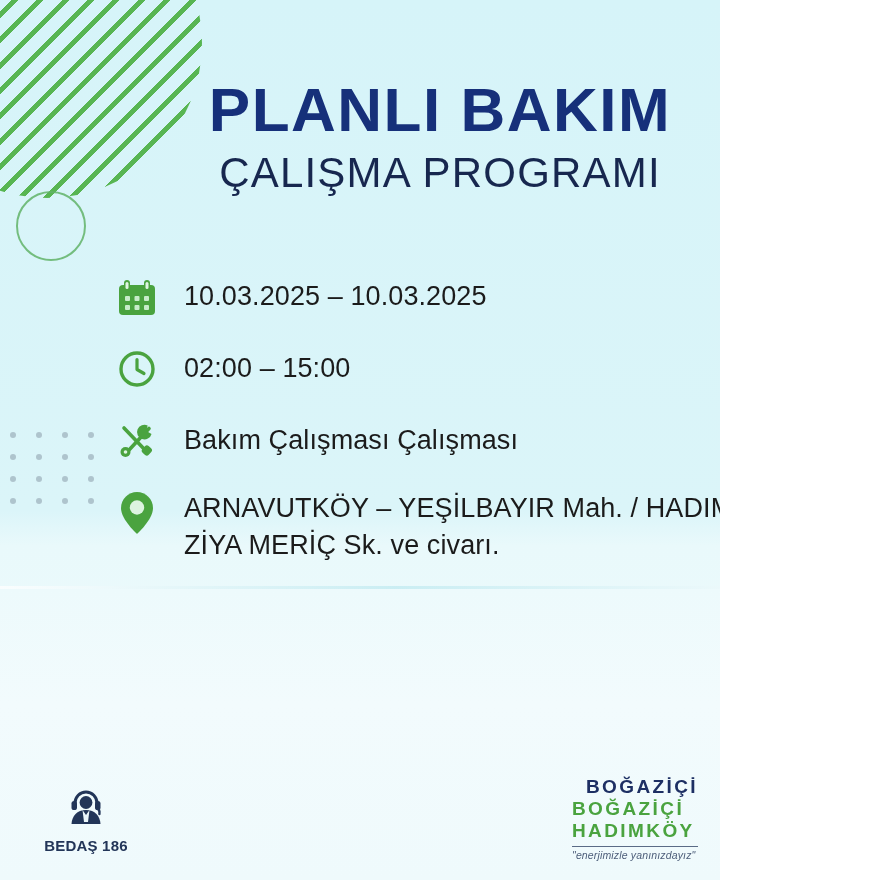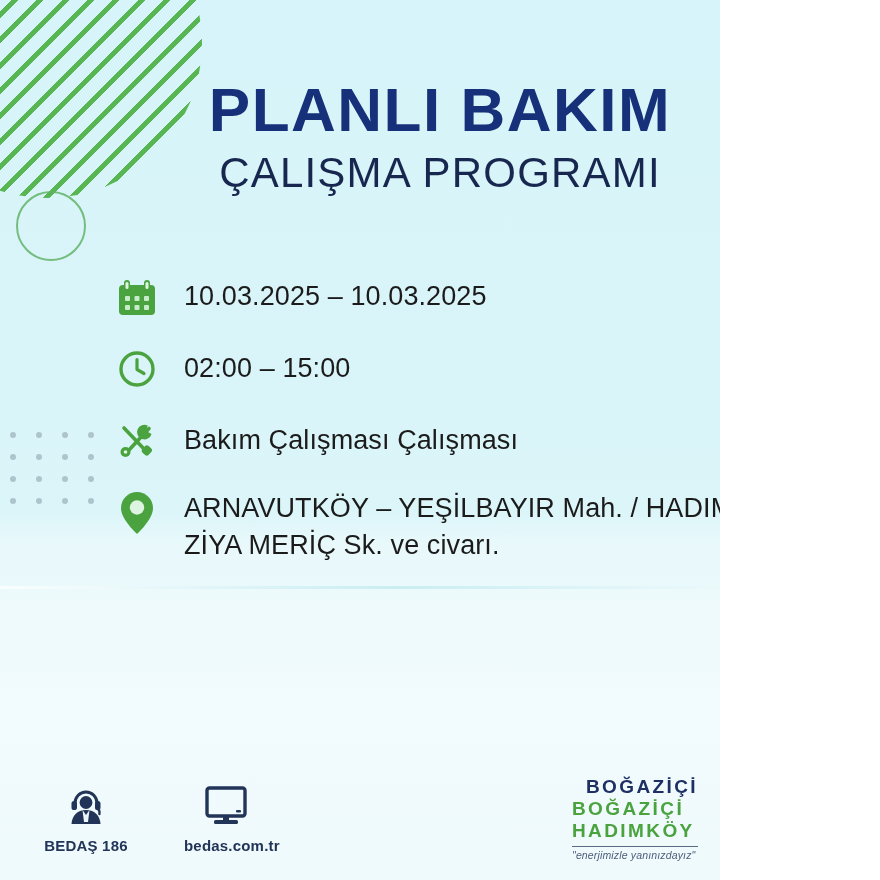--- a/index.html
+++ b/index.html
@@ -329,31 +329,20 @@
           <rect x="31" y="17" width="5.5" height="9" rx="2.6" fill="#223558"></rect>
           <circle cx="22" cy="18.5" r="6.4" fill="#223558"></circle>
           <path d="M22 26 C13 26 8 32 7.5 40 L36.5 40 C36 32 31 26 22 26 Z" fill="#223558"></path>
           <path d="M18.5 26 L22 31 L25.5 26 L24 38 L20 38 Z" fill="#eaf6fa"></path>
           <path d="M33 24.5 q3 1 2.4 5.5" fill="none" stroke="#223558" stroke-width="2.4" stroke-linecap="round"></path>
         </svg>
       </div>
       <span class="footer-label">BEDAŞ 186</span>
     </div>
 
-    <div class="footer-item">
-      <div class="footer-glyph">
-        <svg width="46" height="42" viewBox="0 0 46 42" aria-hidden="true">
-          <rect x="4" y="3" width="38" height="28" rx="2.5" fill="none" stroke="#223558" stroke-width="3.4"></rect>
-          <rect x="33" y="25" width="5" height="2.6" rx="1" fill="#223558"></rect>
-          <rect x="20" y="31" width="6" height="5" fill="#223558"></rect>
-          <rect x="11" y="35" width="24" height="4" rx="1.6" fill="#223558"></rect>
-        </svg>
-      </div>
-      <span class="footer-label">bedas.com.tr</span>
-    </div>
 
 
   </div>
 
   <div class="brand">
     <span class="brand-line brand-1">BOĞAZİÇİ</span>
     <span class="brand-line brand-2">BOĞAZİÇİ</span>
     <span class="brand-line brand-3">HADIMKÖY</span>
     <div class="brand-rule"></div>
     <span class="brand-tag">"enerjimizle yanınızdayız"</span>

